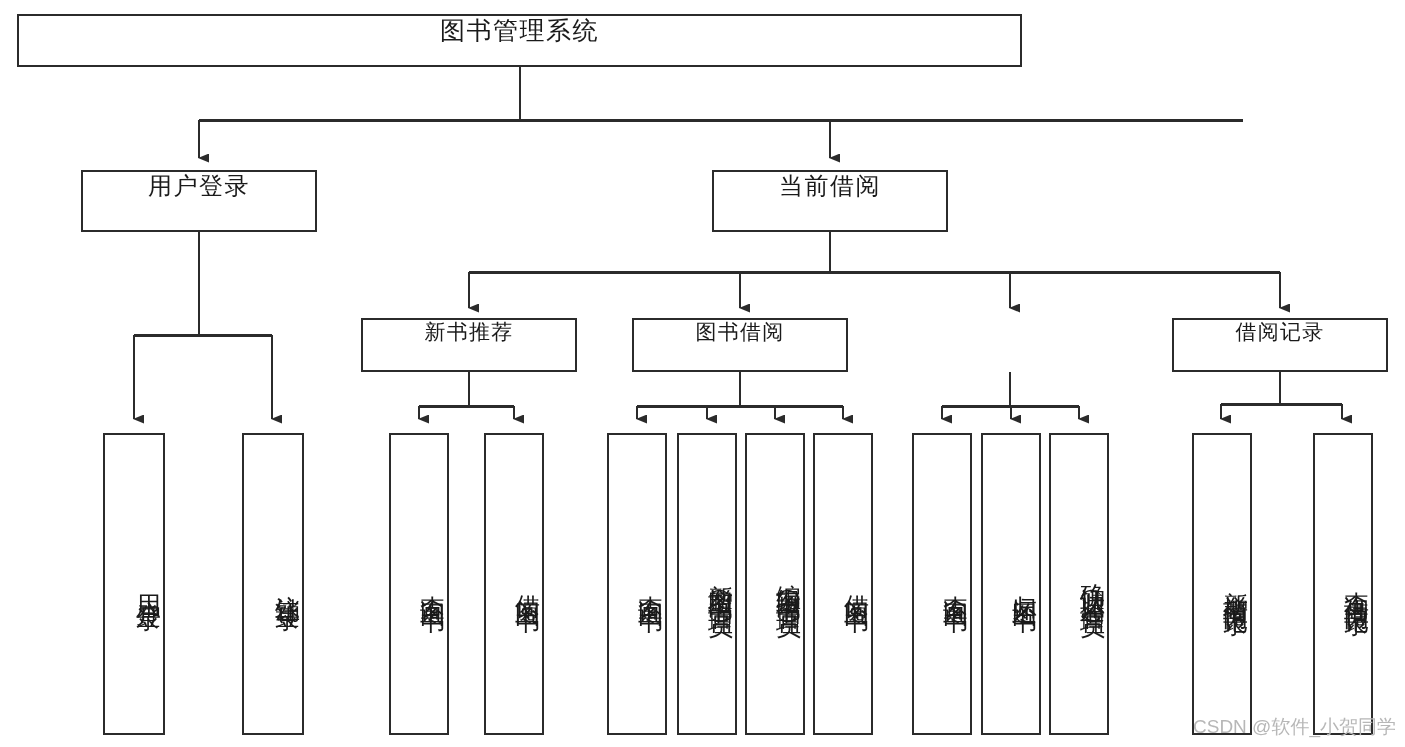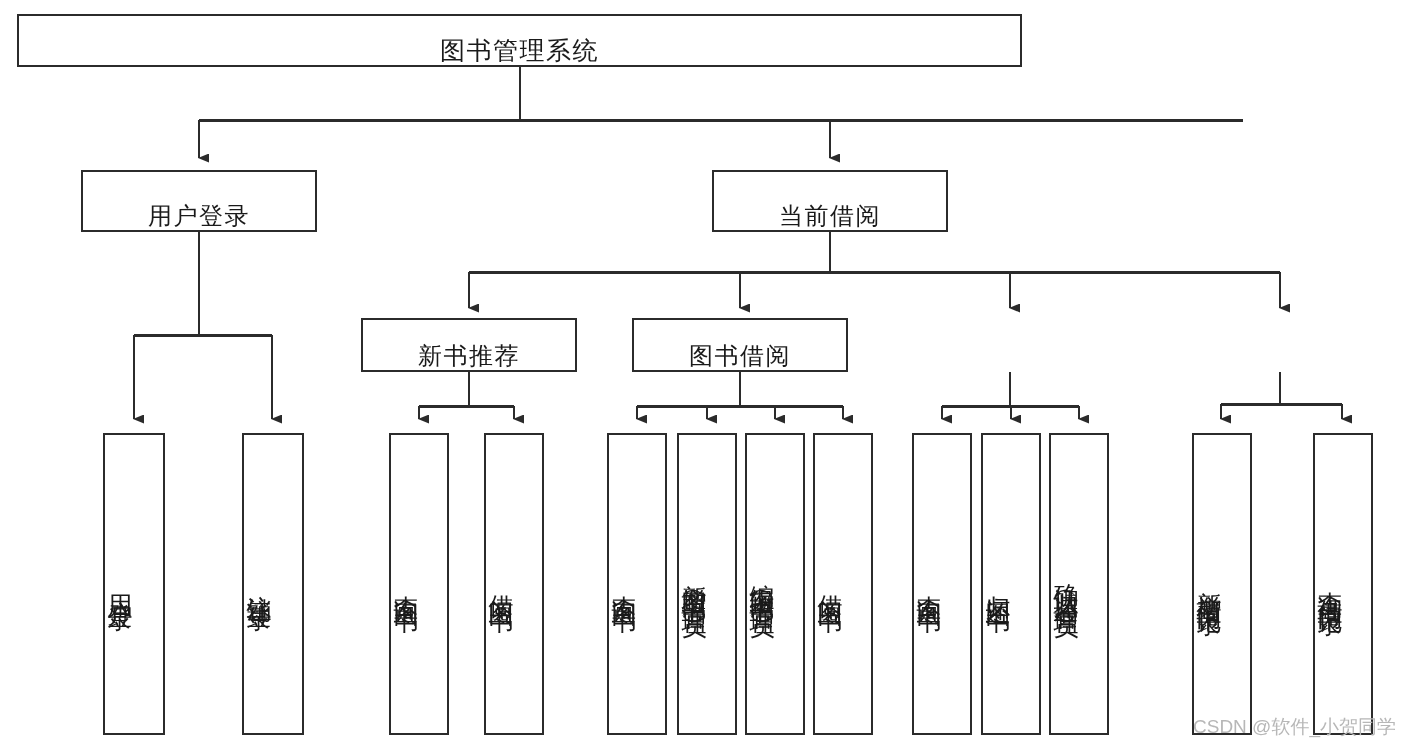--- a/index.html
+++ b/index.html
@@ -25,21 +25,21 @@
     width: 1405px;
     height: 747px;
     pointer-events: none;
   }
   .node {
     position: absolute;
     box-sizing: border-box;
     background: #ffffff;
     border: 2px solid #2b2b2b;
     display: flex;
-    align-items: flex-end;
+    align-items: flex-start;
     justify-content: center;
     color: #1a1a1a;
   }
   .node.horiz {
     writing-mode: horizontal-tb;
   }
   .node.vert {
     writing-mode: vertical-rl;
     text-orientation: upright;
   }
@@ -47,21 +47,21 @@
     display: block;
     line-height: 1.18;
     letter-spacing: 0.06em;
     white-space: nowrap;
   }
   .node.vert .node-label {
     letter-spacing: 0.18em;
   }
   .lvl-root .node-label { font-size: 25px; }
   .lvl-2 .node-label    { font-size: 24px; }
-  .lvl-3 .node-label    { font-size: 24px; }
+  .lvl-3 .node-label    { font-size: 21px; }
   .lvl-leaf .node-label { font-size: 25px; }
   .watermark {
     position: absolute;
     font-size: 19px;
     color: #b7b7b7;
     white-space: nowrap;
     user-select: none;
   }
 </style>
 </head>
@@ -129,20 +129,23 @@
   <div class="node horiz lvl-2" style="left:712px; top:170px; width:236px; height:62px;">
     <span class="node-label">当前借阅</span>
   </div>
 
   <div class="node horiz lvl-3" style="left:361px; top:318px; width:216px; height:54px;">
     <span class="node-label">新书推荐</span>
   </div>
   <div class="node horiz lvl-3" style="left:632px; top:318px; width:216px; height:54px;">
     <span class="node-label">图书借阅</span>
   </div>
+  <div class="node horiz lvl-3" style="left:1172px; top:318px; width:216px; height:54px;">
+    <span class="node-label">借阅记录</span>
+  </div>
 
   <div class="node vert lvl-leaf" style="left:103px; top:433px; width:62px; height:302px;">
     <span class="node-label">用户登录</span>
   </div>
   <div class="node vert lvl-leaf" style="left:242px; top:433px; width:62px; height:302px;">
     <span class="node-label">注销登录</span>
   </div>
 
   <div class="node vert lvl-leaf" style="left:389px; top:433px; width:60px; height:302px;">
     <span class="node-label">查询图书</span>

